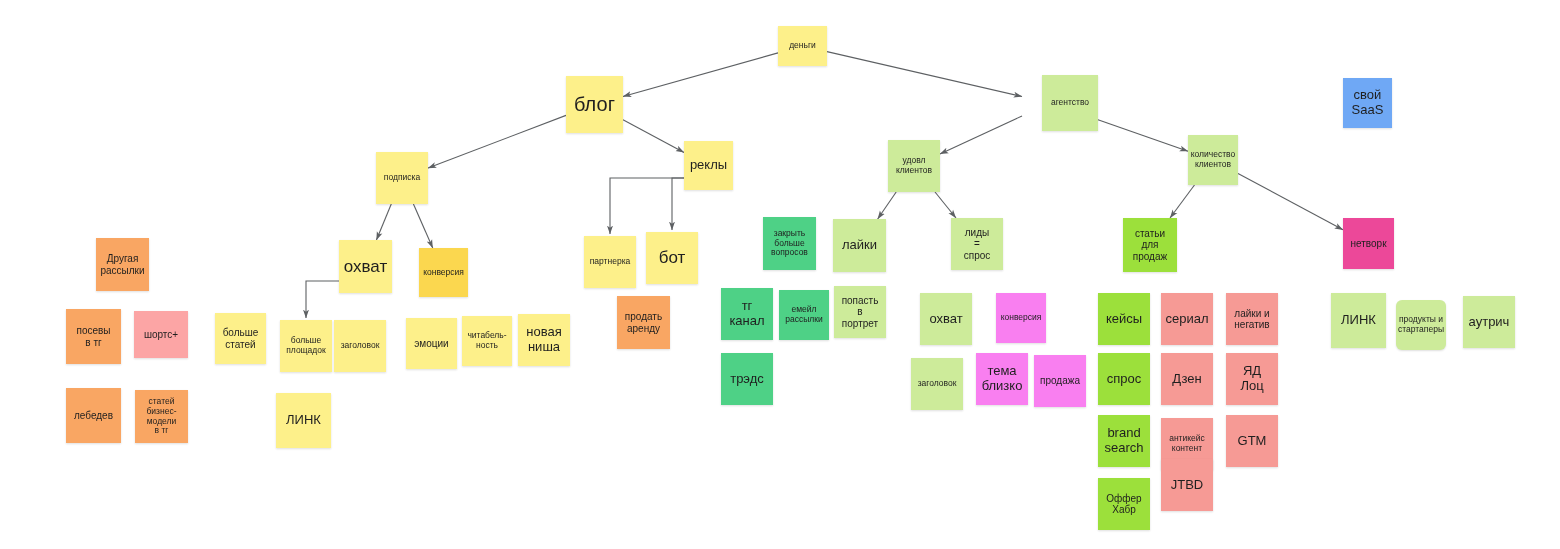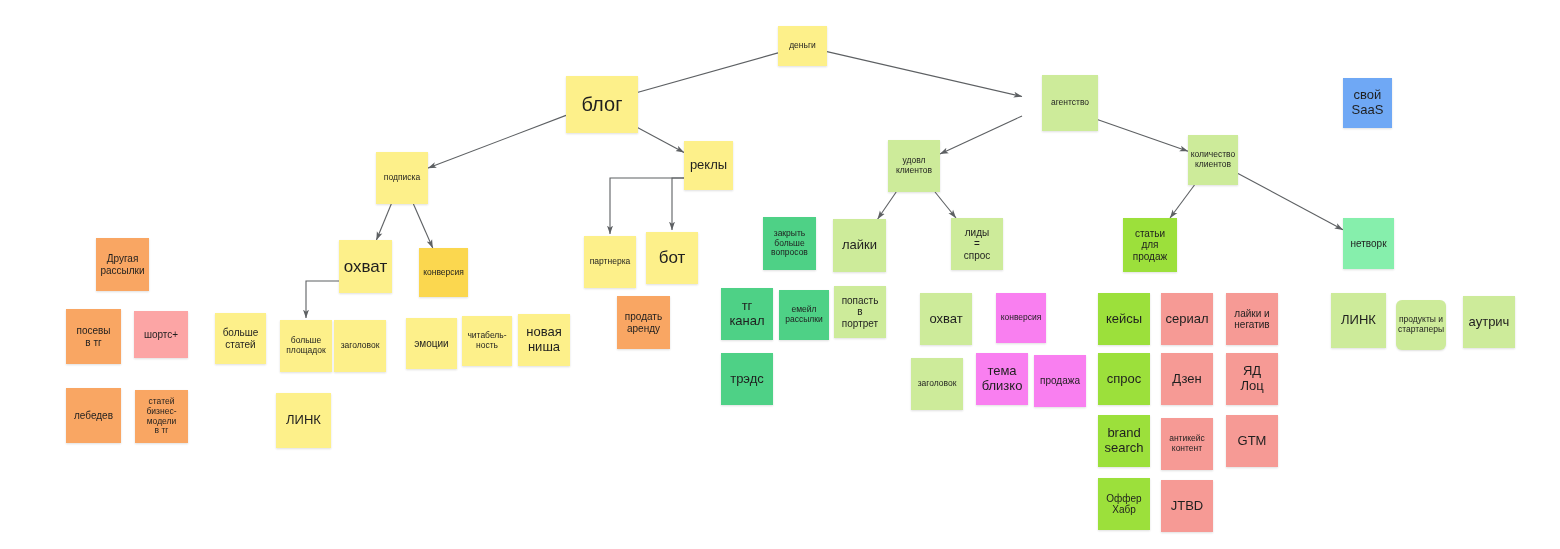--- a/index.html
+++ b/index.html
@@ -64,21 +64,21 @@
         <line x1="1078" y1="112.79141104294479" x2="1188" y2="151.25766871165644" stroke="#5d6063" stroke-width="1.1" marker-end="url(#ah)"></line>
         <line x1="896.1761006289308" y1="192" x2="877.6666666666666" y2="219" stroke="#5d6063" stroke-width="1.1" marker-end="url(#ah)"></line>
         <line x1="935" y1="192" x2="956" y2="218" stroke="#5d6063" stroke-width="1.1" marker-end="url(#ah)"></line>
         <line x1="1194.4705882352941" y1="185" x2="1170.0117647058823" y2="218" stroke="#5d6063" stroke-width="1.1" marker-end="url(#ah)"></line>
         <line x1="1238" y1="173.42443729903536" x2="1343" y2="229.80707395498393" stroke="#5d6063" stroke-width="1.1" marker-end="url(#ah)"></line>
         <path d="M365.5,293 L365.5,281 L306,281 L306,318" fill="none" stroke="#5d6063" stroke-width="1.1" marker-end="url(#ah)"></path>
       </g>
   </svg>
   <div id="notes-layer">
       <div class="note sz-xs" style="left: 778px; top: 26px; width: 49px; height: 40px; background: rgb(253, 240, 138);">деньги</div>
-      <div class="note sz-xl" style="left: 566px; top: 76px; width: 72px; height: 57px; background: rgb(253, 240, 138);">блог</div>
+      <div class="note sz-xl" style="left: 566px; top: 76px; width: 57px; height: 57px; background: rgb(253, 240, 138);">блог</div>
       <div class="note sz-xs" style="left: 1022px; top: 75px; width: 56px; height: 56px; background: rgb(205, 235, 154); margin-left: 20px;">агентство</div>
       <div class="note sz-m" style="left: 1343px; top: 78px; width: 49px; height: 50px; background: rgb(111, 168, 245);">свой
 SaaS</div>
       <div class="note sz-xs" style="left: 376px; top: 152px; width: 52px; height: 52px; background: rgb(253, 240, 138);">подписка</div>
       <div class="note sz-m" style="left: 684px; top: 141px; width: 49px; height: 49px; background: rgb(253, 240, 138);">реклы</div>
       <div class="note sz-xs" style="left: 888px; top: 140px; width: 52px; height: 52px; background: rgb(205, 235, 154);">удовл
 клиентов</div>
       <div class="note sz-xs" style="left: 1188px; top: 135px; width: 50px; height: 50px; background: rgb(205, 235, 154);">количество
 клиентов</div>
       <div class="note sz-l" style="left: 339px; top: 240px; width: 53px; height: 53px; background: rgb(253, 240, 138);">охват</div>
@@ -88,21 +88,21 @@
       <div class="note sz-xs" style="left: 763px; top: 217px; width: 53px; height: 53px; background: rgb(78, 209, 134);">закрыть
 больше
 вопросов</div>
       <div class="note sz-m" style="left: 833px; top: 219px; width: 53px; height: 53px; background: rgb(205, 235, 154);">лайки</div>
       <div class="note sz-s" style="left: 951px; top: 218px; width: 52px; height: 52px; background: rgb(205, 235, 154);">лиды
 =
 спрос</div>
       <div class="note sz-s" style="left: 1123px; top: 218px; width: 54px; height: 54px; background: rgb(156, 224, 59);">статьи
 для
 продаж</div>
-      <div class="note sz-s" style="left: 1343px; top: 218px; width: 51px; height: 51px; background: #86efac;">нетворк</div>
+      <div class="note sz-s" style="left: 1343px; top: 218px; width: 51px; height: 51px; background: #ec4899;">нетворк</div>
       <div class="note sz-s" style="left: 96px; top: 238px; width: 53px; height: 53px; background: rgb(249, 166, 99);">Другая
 рассылки</div>
       <div class="note sz-s" style="left: 66px; top: 309px; width: 55px; height: 55px; background: rgb(249, 166, 99);">посевы
 в тг</div>
       <div class="note sz-s" style="left: 134px; top: 311px; width: 54px; height: 47px; background: #fca5a5; text-align: center;">шортс+</div>
       <div class="note sz-s" style="left: 215px; top: 313px; width: 51px; height: 51px; background: rgb(253, 240, 138);">больше
 статей</div>
       <div class="note sz-xs" style="left: 280px; top: 320px; width: 52px; height: 52px; background: rgb(253, 240, 138);">больше
 площадок</div>
       <div class="note sz-xs" style="left: 334px; top: 320px; width: 52px; height: 52px; background: rgb(253, 240, 138);">заголовок</div>
@@ -144,15 +144,15 @@
       <div class="note sz-m" style="left: 1226px; top: 353px; width: 52px; height: 52px; background: rgb(246, 154, 149);">ЯД
 Лоц</div>
       <div class="note sz-m" style="left: 276px; top: 393px; width: 55px; height: 55px; background: rgb(253, 240, 138);">ЛИНК</div>
       <div class="note sz-m" style="left: 1098px; top: 415px; width: 52px; height: 52px; background: rgb(156, 224, 59);">brand
 search</div>
       <div class="note sz-xs" style="left: 1161px; top: 418px; width: 52px; height: 52px; background: rgb(246, 154, 149);">антикейс
 контент</div>
       <div class="note sz-m" style="left: 1226px; top: 415px; width: 52px; height: 52px; background: rgb(246, 154, 149);">GTM</div>
       <div class="note sz-s" style="left: 1098px; top: 478px; width: 52px; height: 52px; background: rgb(156, 224, 59);">Оффер
 Хабр</div>
-      <div class="note sz-m" style="left: 1161px; top: 480px; width: 52px; height: 52px; background: rgb(246, 154, 149);">JTBD</div>
+      <div class="note sz-m" style="left: 1161px; top: 459px; width: 52px; height: 52px; background: rgb(246, 154, 149);">JTBD</div>
     </div>
 </div>
 
 </body></html>

